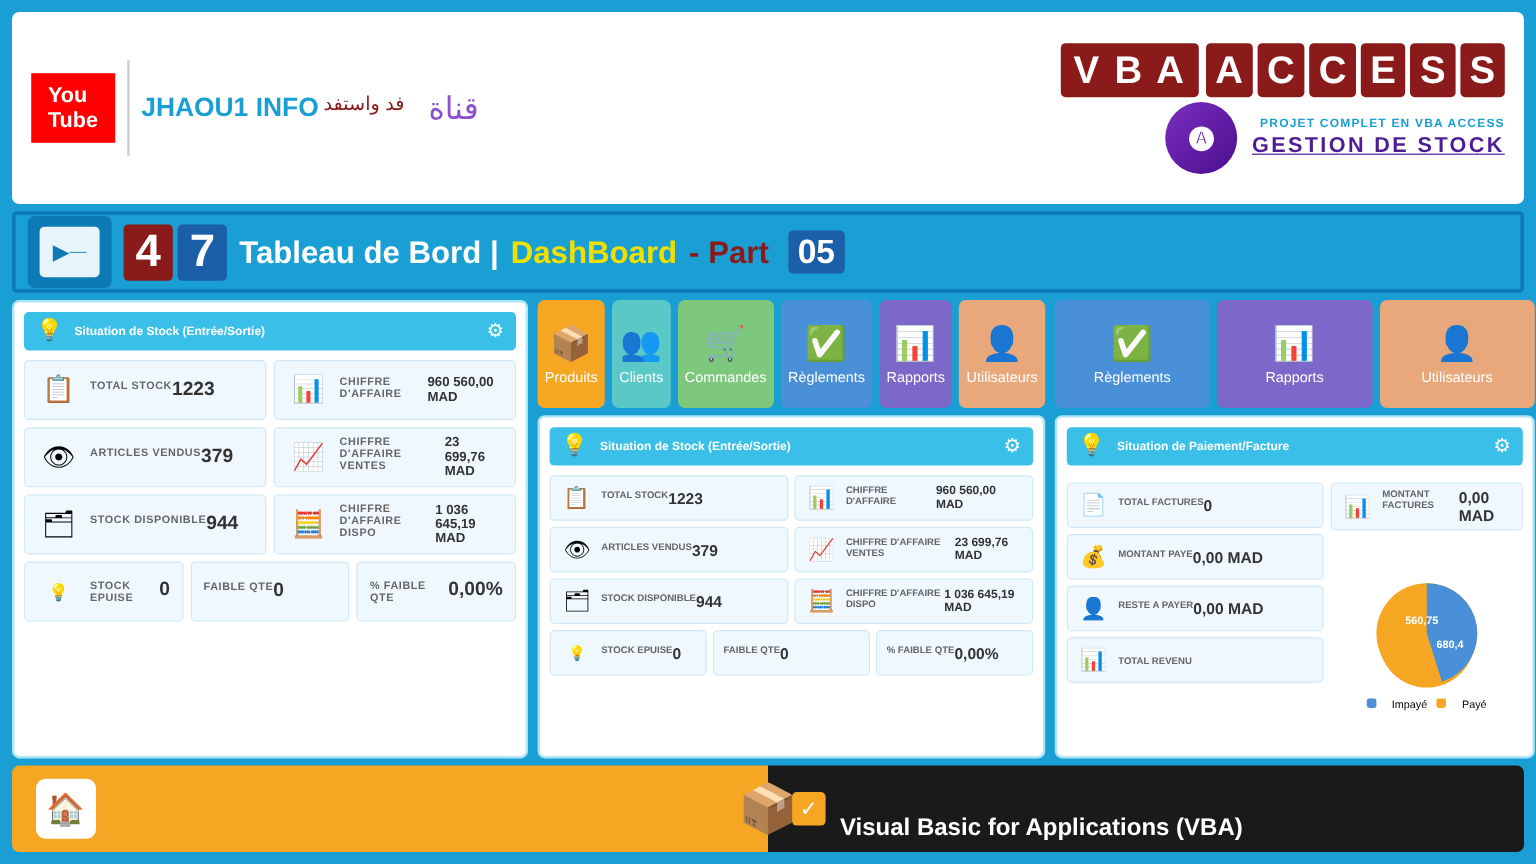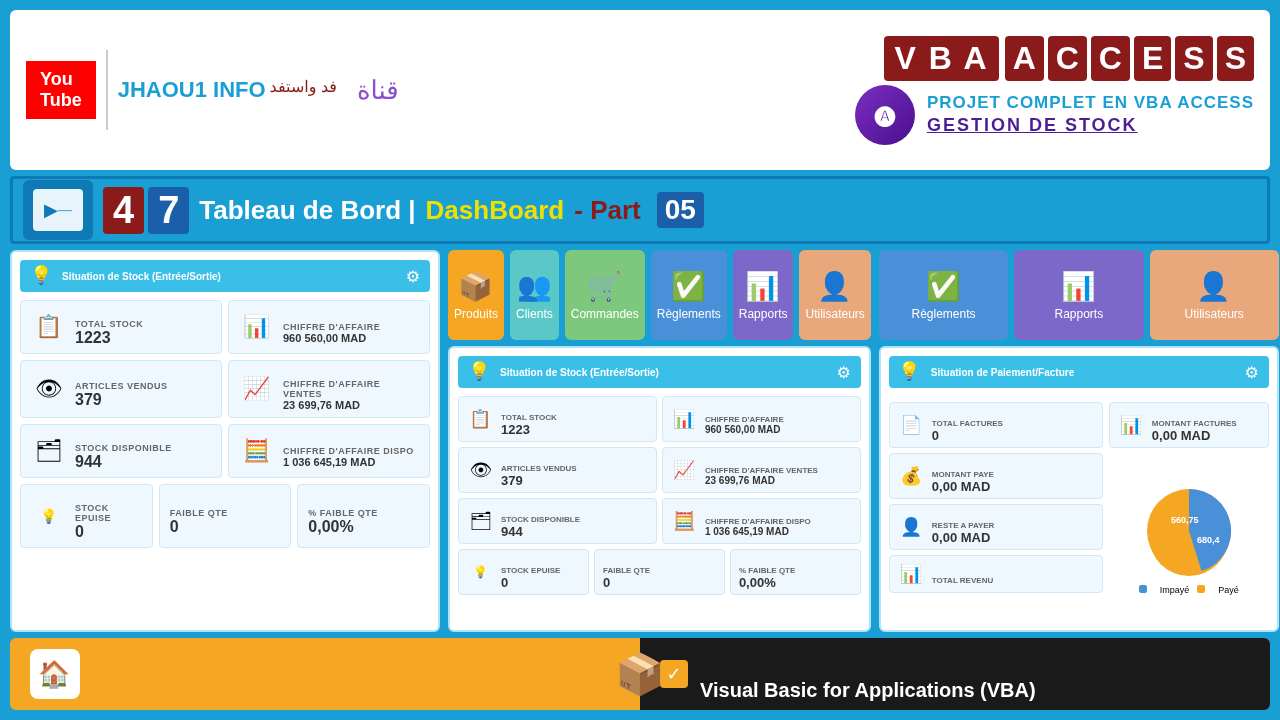--- a/index.html
+++ b/index.html
@@ -119,23 +119,24 @@
       display: flex;
       align-items: center;
       justify-content: center;
       font-size: 22px;
       color: white;
       font-weight: bold;
     }
 
     .projet-text {
       color: #1a9fd4;
-      font-size: 17px;
+      font-size: 10px;
       font-weight: bold;
       letter-spacing: 1px;
+      text-align: right;
     }
 
     .gestion-text {
       color: #4c1d95;
       font-size: 18px;
       font-weight: bold;
       letter-spacing: 2px;
       text-decoration: underline;
     }
 
@@ -299,22 +300,21 @@
       height: 36px;
       flex-shrink: 0;
       display: flex;
       align-items: center;
       justify-content: center;
       font-size: 22px;
     }
 
     .stat-text {
       display: flex;
-      flex-direction: column;
-      margin-top: 12px;
+      flex-direction: row;
     }
 
     .stat-label {
       font-size: 9px;
       color: #666;
       font-weight: bold;
       letter-spacing: 0.5px;
     }
 
     .stat-value {

